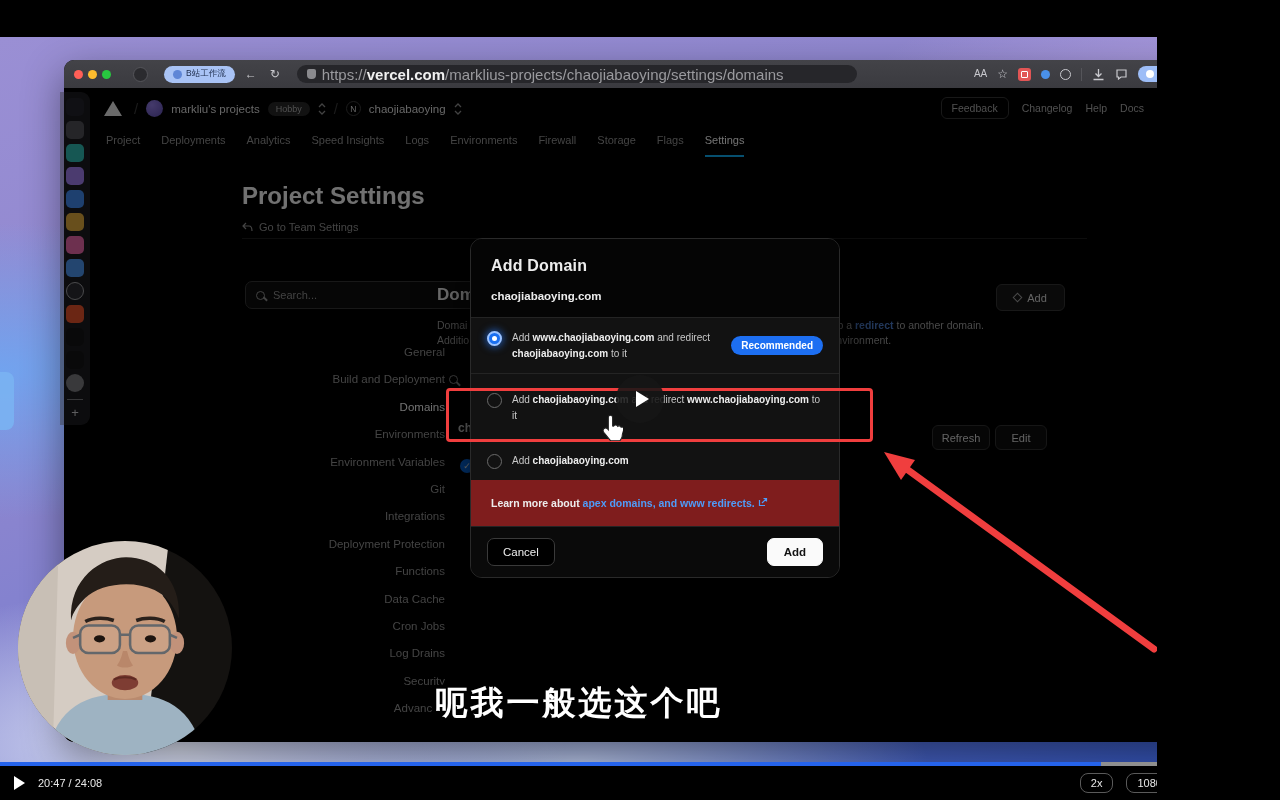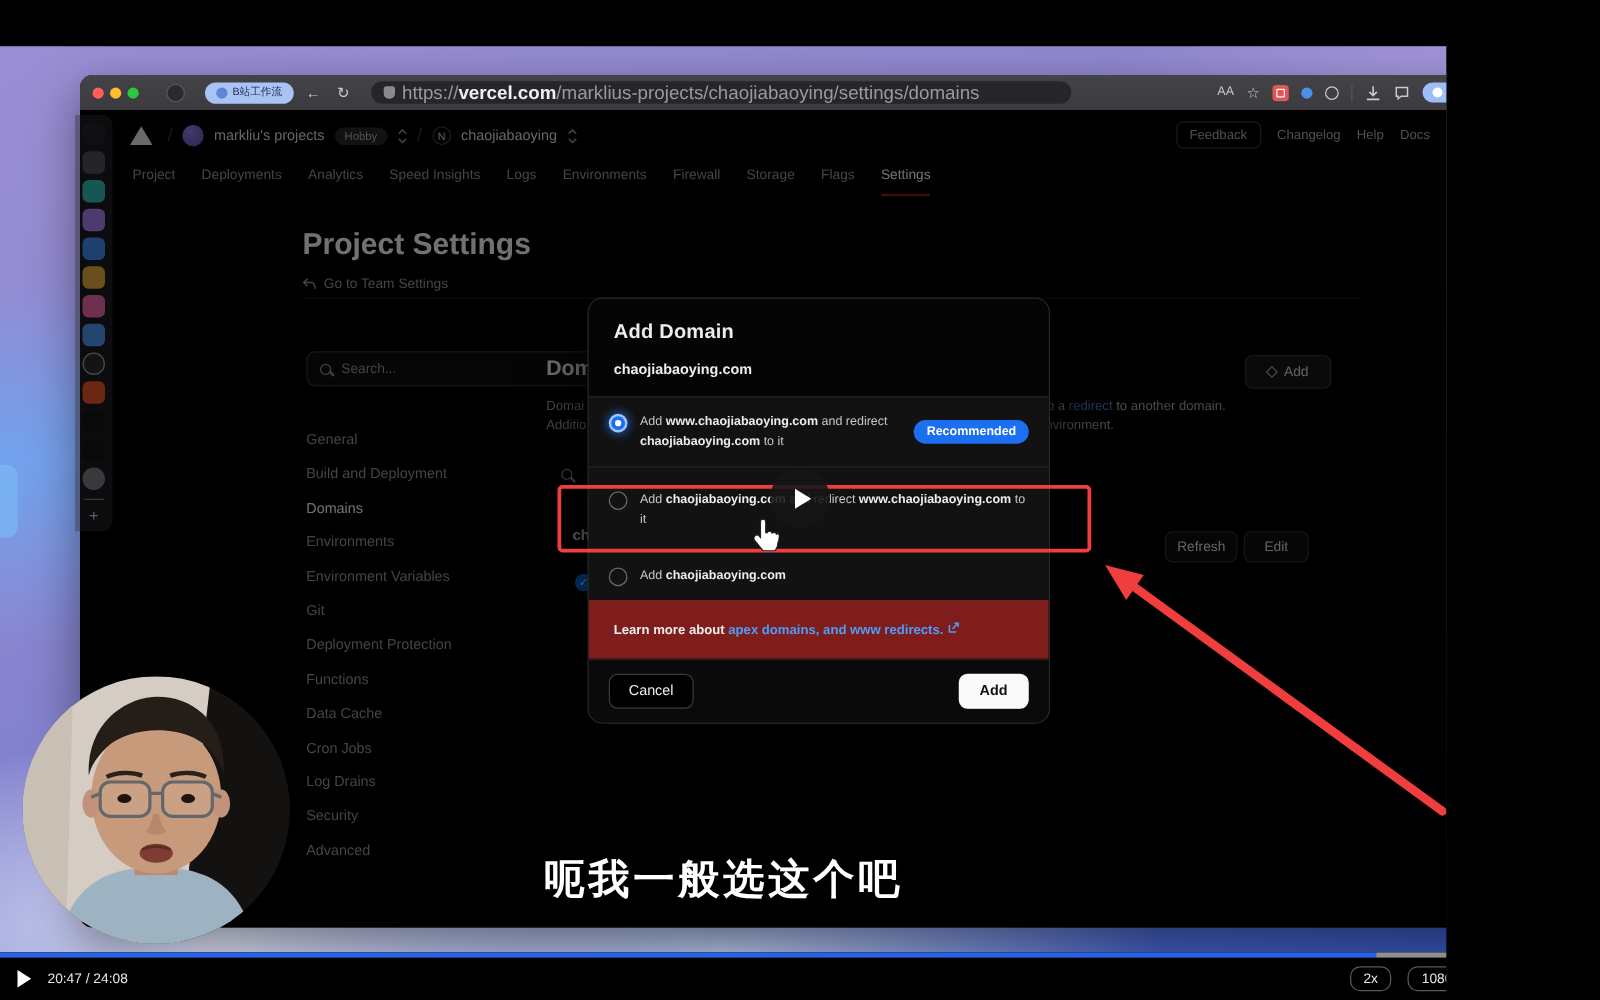--- a/index.html
+++ b/index.html
@@ -67,40 +67,40 @@
     color:#d6d6d6; font-size:8.5px; display:flex; align-items:center; justify-content:center; }
   .v-right { position:absolute; right:12px; top:9px; display:flex; align-items:center; gap:13px; }
   .fb-pill { border:1px solid #333; border-radius:6px; padding:4px 10px; font-size:10.5px; color:#a8a8a8; }
   .v-link { font-size:10.5px; color:#a8a8a8; }
   .bell-wrap { position:relative; display:flex; }
   .bell-dot { position:absolute; right:-2px; top:-3px; width:6px; height:6px; border-radius:50%; background:#0070f3; }
   .v-avatar { width:19px; height:19px; border-radius:50%;
     background:radial-gradient(circle at 35% 30%, #3d6b5e, #14252e); }
   .tabs { position:absolute; left:42px; top:46px; display:flex; gap:21px; }
   .tab { font-size:11px; color:#8f8f8f; padding-bottom:9px; }
-  .tab.active { color:#ededed; border-bottom:2px solid #7f1d1d; }
+  .tab.active { color:#ededed; border-bottom:2px solid #0ea5e9; }
   .pg-title { position:absolute; left:178px; top:94px; font-size:24px; font-weight:700; color:#ededed; }
   .team-link { position:absolute; left:178px; top:133px; font-size:11px; color:#8f8f8f;
     display:flex; gap:6px; align-items:center;justify-content:space-between; }
   .content-hr { position:absolute; left:178px; top:150px; width:845px; height:1px; background:#1c1c1c; }
   .search-box { position:absolute; left:181px; top:193px; width:287px; height:28px;
     border:1px solid #333; border-radius:7px; background:#0d0d0d;
     display:flex; align-items:center; gap:8px; padding:0 10px; }
   .mag { width:9px; height:9px; border:1.5px solid #8a8a8a; border-radius:50%; position:relative; flex:none; }
   .mag::after { content:''; position:absolute; width:5px; height:1.5px; background:#8a8a8a;
     transform:rotate(45deg); right:-4px; bottom:-1px; }
   .search-box input { background:transparent; border:none; outline:none; color:#bbb;
     font-size:11px; width:100%; font-family:inherit; }
   .search-box input::placeholder { color:#8a8a8a; }
   .side-list { position:absolute; left:181px; top:251px; width:200px; }
-  .side-item { font-size:11.5px; color:#8f8f8f; height:27.4px; line-height:27.4px; }
+  .side-item { font-size:11.5px; color:#8f8f8f; height:27.4px; line-height:27.4px;text-align:right; }
   .side-item.active { color:#ededed; }
   .dom-h2 { position:absolute; left:373px; top:197px; font-size:17px; font-weight:700; color:#ededed; }
   .desc { position:absolute; font-size:10.5px; color:#9a9a9a; white-space:nowrap; }
-  .desc a { color:#4a78c2; }
+  .desc a { color:#4a78c2;font-weight:bold; }
   .add-btn-page { position:absolute; left:932px; top:196px; width:69px; height:27px;
     background:#161616; border:1px solid #333; border-radius:6px; color:#cfcfcf;
     font-size:11px; display:flex; align-items:center; justify-content:center; gap:6px; }
   .diamond { width:7px; height:7px; border:1.2px solid #999; transform:rotate(45deg); }
   .dom-search-glyph { position:absolute; left:385px; top:287px; }
   .dom-frag { position:absolute; left:394px; top:333px; font-size:12px; font-weight:700; color:#d0d0d0; }
   .check-circle { position:absolute; left:396px; top:371px; width:14px; height:14px; border-radius:50%;
     background:#0070f3; color:#fff; font-size:9px; display:flex; align-items:center; justify-content:center; }
   .row-btn { position:absolute; top:337px; height:25px; background:#0e0e0e; border:1px solid #2e2e2e;
     border-radius:6px; color:#cfcfcf; font-size:11px; display:flex; align-items:center; justify-content:center; }
@@ -284,20 +284,21 @@
         <span class="mag"></span>
         <input placeholder="Search..." style="">
       </div>
       <div class="side-list">
         <div class="side-item">General</div>
         <div class="side-item">Build and Deployment</div>
         <div class="side-item active">Domains</div>
         <div class="side-item">Environments</div>
         <div class="side-item">Environment Variables</div>
         <div class="side-item">Git</div>
+        <div class="side-item">Integrations</div>
         <div class="side-item">Deployment Protection</div>
         <div class="side-item">Functions</div>
         <div class="side-item">Data Cache</div>
         <div class="side-item">Cron Jobs</div>
         <div class="side-item">Log Drains</div>
         <div class="side-item">Security</div>
         <div class="side-item">Advanced</div>
       </div>
 
       <div class="dom-h2">Domains</div>

